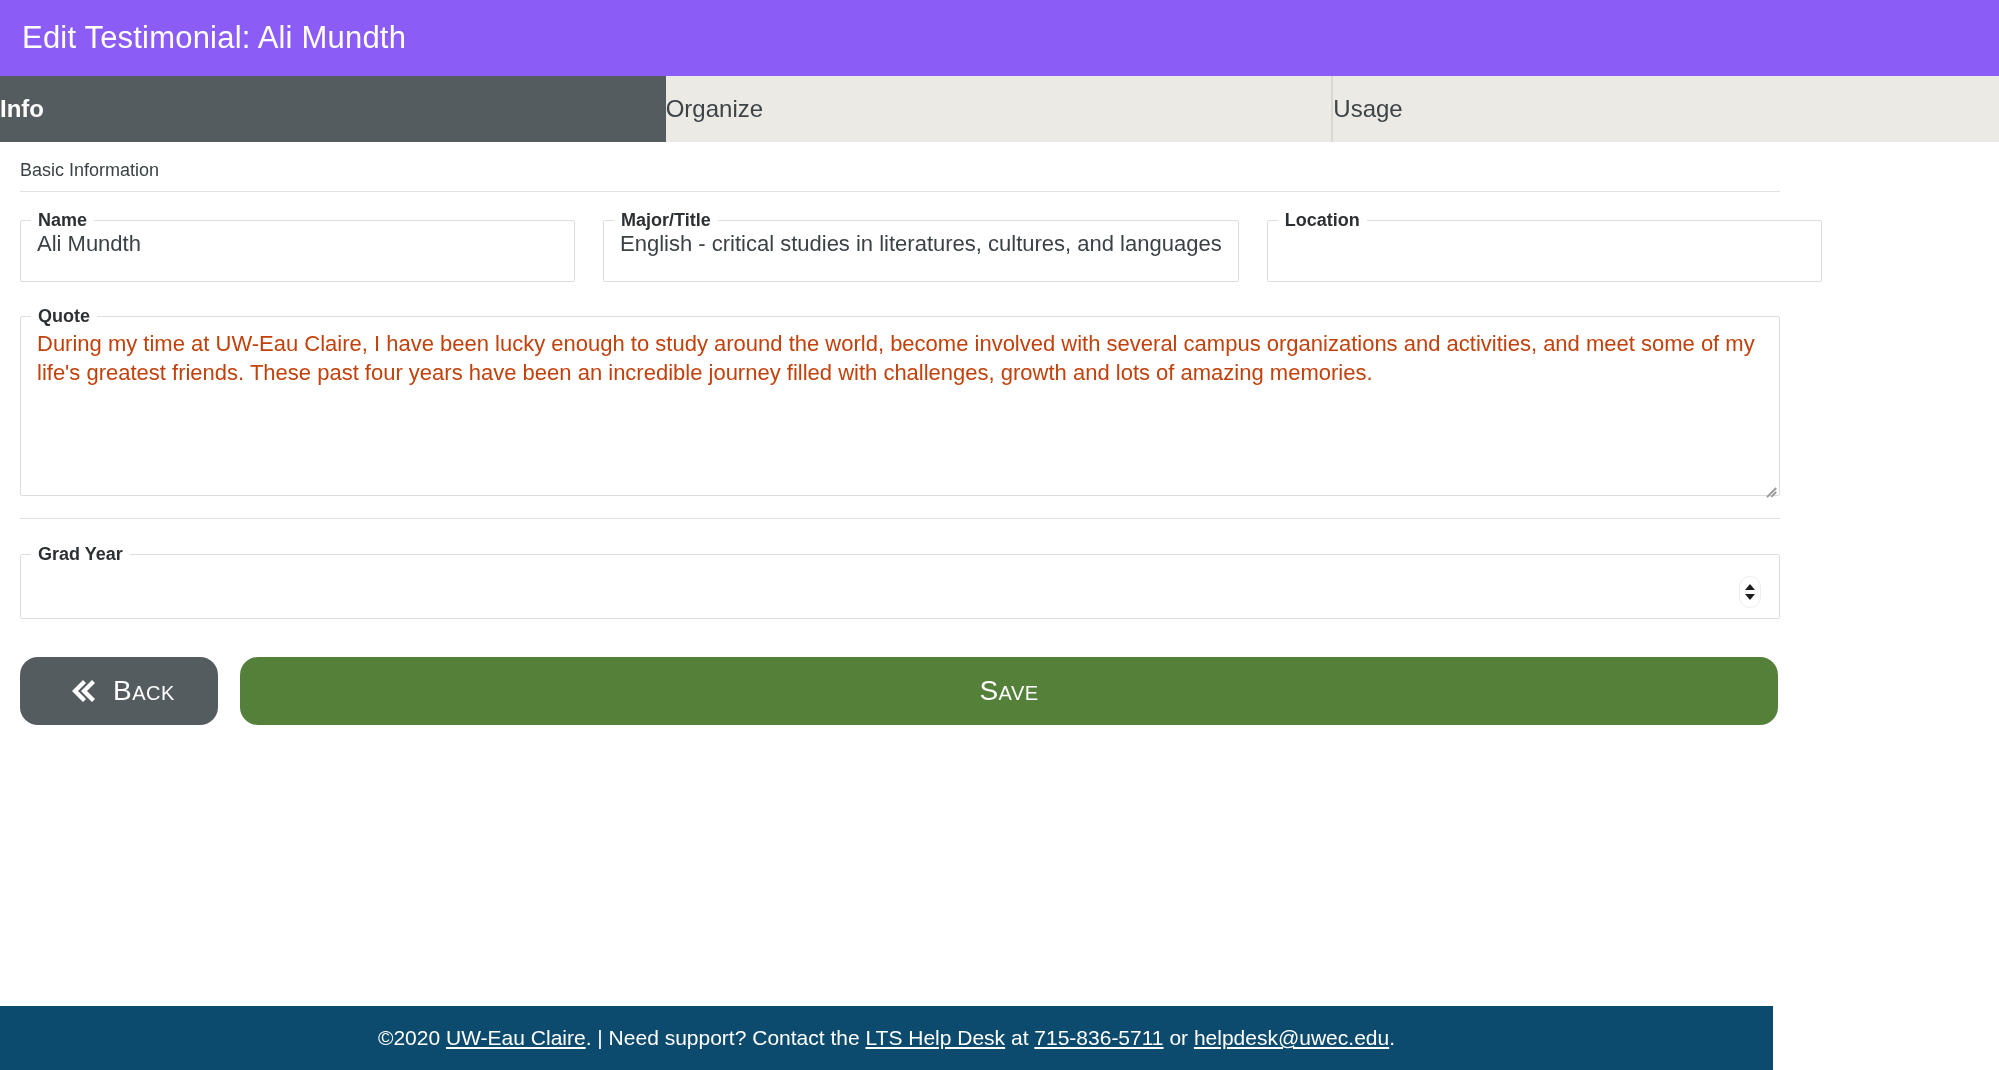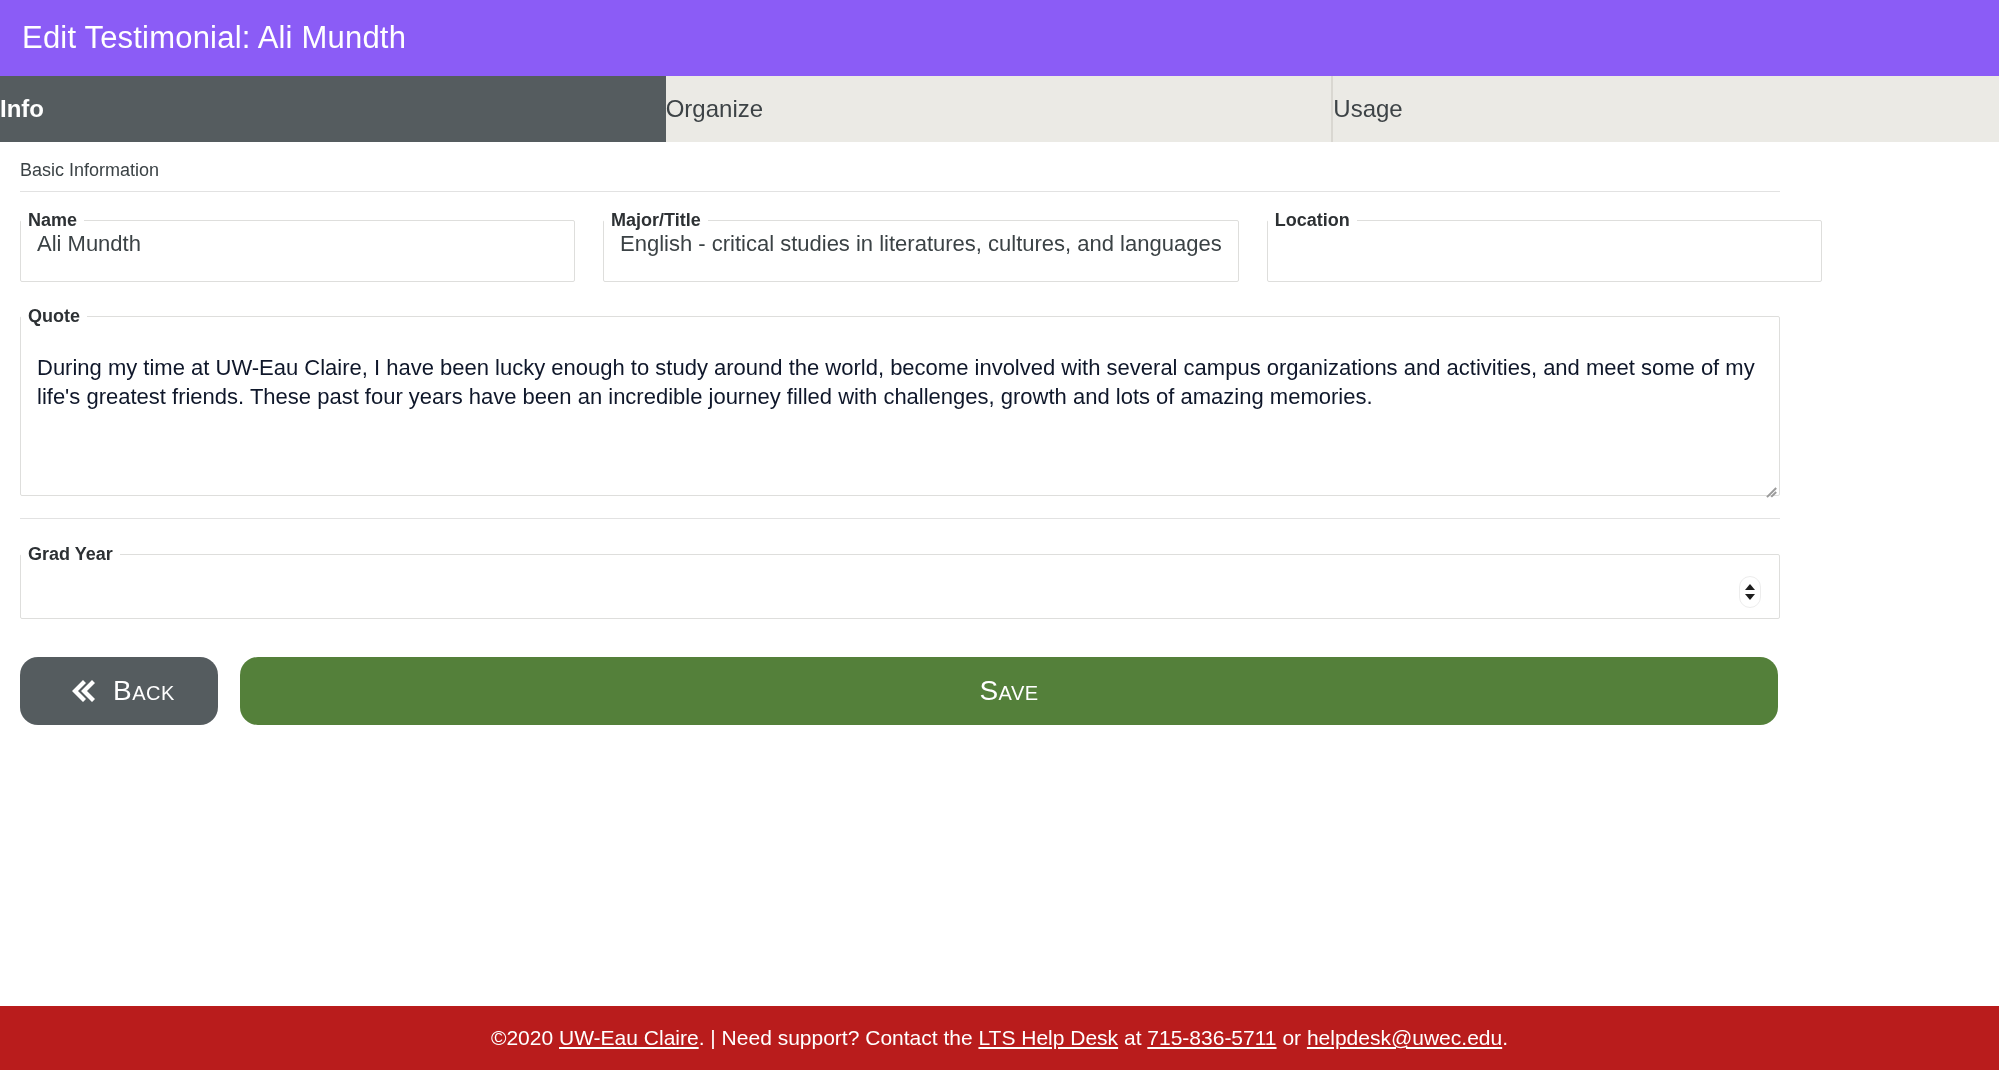--- a/index.html
+++ b/index.html
@@ -37,38 +37,37 @@
 
   
   .row { display: flex; gap: 28px; }
   .fs {
     border: 1px solid #dededc; border-radius: 2px;
     position: relative; background: #fff;
     padding: 0;
   }
   .fs > legend {
     font-size: 18px; font-weight: 700; color: #2d3134;
-    padding: 0 7px; 
+    padding: 0 7px; margin-left: 10px;
   }
   .fs-body {
     font-size: 22px; color: #3b4245; padding: 0 16px 14px 16px;
     white-space: nowrap; overflow: hidden;
   }
   .fs-name   { width: 555px; height: 72px; }
   .fs-major  { width: 555px; height: 72px; }
   .fs-loc    { width: 555px; height: 72px; }
   .fs-quote  { width: 1760px; height: 190px; margin-top: 24px; }
   .fs-color  { width: 1760px; height: 75px; }
   .fs-grad   { width: 1760px; height: 75px; margin-top: 25px; }
 
   .quote-body {
-    font-size: 22px; color: #0f172a; line-height: 1.33;
+    font-size: 22px; color: #c2410c; line-height: 1.33;
     padding: 2px 16px 0 16px; white-space: normal; overflow: hidden;
     height: 150px;
-    margin-top: 24px;
   }
   .resize-handle {
     position: absolute; right: 3px; bottom: 3px; width: 16px; height: 16px;
     pointer-events: none;
   }
   .resize-handle span {
     position: absolute; background: #9a9a9a; height: 1.5px; right: 0;
     transform: rotate(-45deg); transform-origin: right center;
   }
   .resize-handle span:nth-child(1) { width: 13px; bottom: 4px; }
@@ -93,22 +92,22 @@
   .btn {
     height: 68px; display: flex; align-items: center; justify-content: center;
     color: #fff; cursor: pointer; font-variant: small-caps; font-size: 28px; letter-spacing: .5px; border-radius: 18px;
   }
   .btn-back { width: 198px; background: #555c5f; gap: 16px; }
   .btn-save { width: 1538px; background: #54803a; }
   .chev { display: inline-flex; width: 34px; height: 34px; }
 
   
   .footer {
-    position: absolute; left: 0; bottom: 0; width: 1999px; height: 64px;
-    background: #b91c1c; display: flex; align-items: center; justify-content: center;
+    position: absolute; left: 0; bottom: 0; width: 1773px; height: 64px;
+    background: #0c4a6e; display: flex; align-items: center; justify-content: center;
   }
   .footer-text { color: #ffffff; font-size: 21px; }
   .footer-text a { color: #ffffff; text-decoration: underline; }
 </style>
 </head>
 <body>
 
 <div class="page">
 
   <div class="titlebar">

